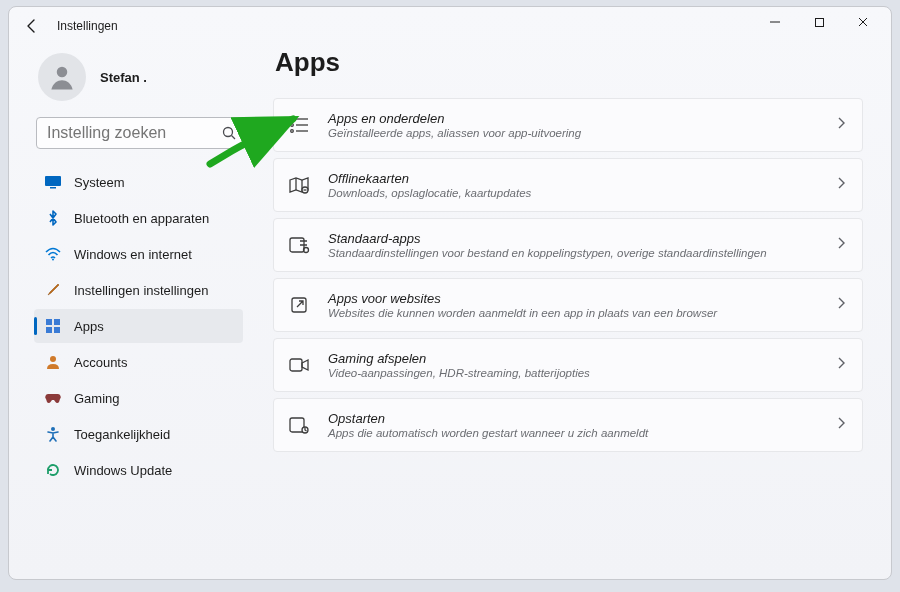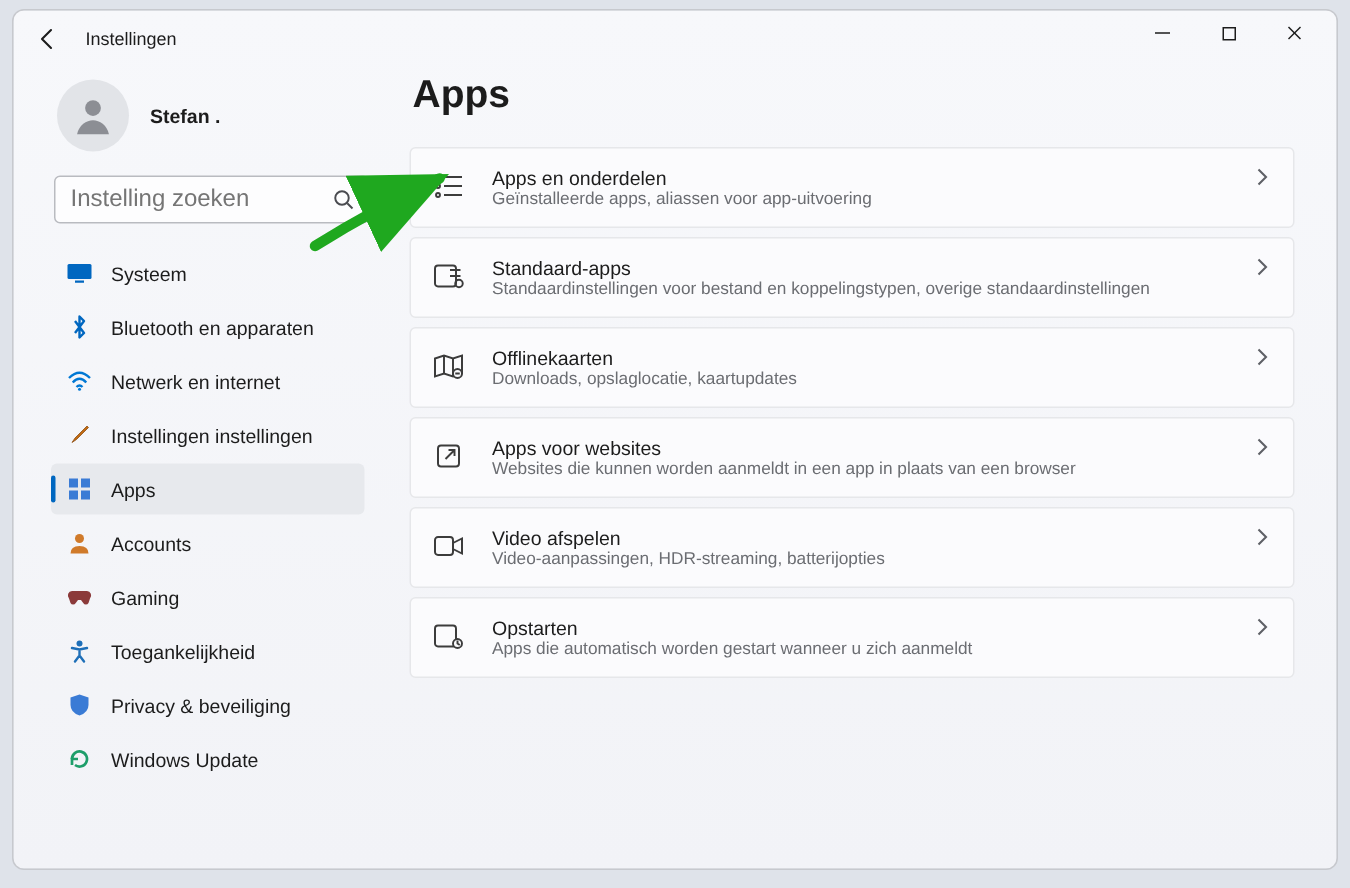--- a/index.html
+++ b/index.html
@@ -29,21 +29,21 @@
   .searchbox input { border:none; outline:none; background:transparent; font-size:16px; width:100%; color:#6d28d9; }
   .searchicon { position:absolute; right:8px; top:7px; }
   .nav { display:flex; flex-direction:column; gap:2px; margin-top:2px; }
   .navitem { display:flex; align-items:center; gap:12px; height:34px; padding:0 10px; border-radius:4px; font-size:13px; color:#1c1c1c; cursor:default; position:relative; }
   .navitem.sel { background:#e7e9ed; }
   .navitem.sel::before { content:""; position:absolute; left:0px; top:8px; width:3px; height:18px; background:#0067c0; border-radius:2px; }
   .navicon { width:18px; height:18px; display:flex; align-items:center; justify-content:center; }
   .content { flex:1; padding: 4px 28px 10px 22px; overflow:hidden; }
   .pghead { font-size:26px; font-weight:600; padding: 6px 0 20px 2px; color:#1c1c1c; }
   .list { display:flex; flex-direction:column; gap:6px; }
-  .card { display:flex; gap:16px; background:#fbfbfd; border:1px solid #e6e7ea; border-radius:4px; padding:12px 16px 12px 12px; }
+  .card { display:flex; align-items:center; gap:16px; background:#fbfbfd; border:1px solid #e6e7ea; border-radius:4px; padding:12px 16px 12px 12px;font-style:italic; }
   .cardicon { width:26px; height:26px; display:flex; align-items:center; justify-content:center; color:#3c3c3c; }
   .cardicon svg { stroke:#3c3c3c; fill:none; stroke-width:1.3; }
   .cardtext { flex:1; display:flex; flex-direction:column; gap:1px; }
   .ctitle { font-size:13px; color:#1c1c1c; }
   .cdesc { font-size:11.5px; color:#6b6d72; }
   .chev { color:#5e6066; }
   
   .arrow { position:absolute; left:196px; top:102px; pointer-events:none; }
 </style>
 </head>
@@ -123,21 +123,21 @@
             </span>
           <span>Bluetooth en apparaten</span>
         </div>
         <div class="navitem">
           <span class="navicon">
               <svg width="18" height="14" viewBox="0 0 18 14">
                 <path d="M2 5 Q9 -2 16 5 M4.5 8 Q9 3 13.5 8 M7 11 Q9 9 11 11" stroke="#0078d4" stroke-width="1.6" fill="none"></path>
                 <circle cx="9" cy="12.5" r="1" fill="#0078d4"></circle>
               </svg>
             </span>
-          <span>Netwerk en internet</span>
+          <span>Windows en internet</span>
         </div>
         <div class="navitem">
           <span class="navicon">
               <svg width="16" height="16" viewBox="0 0 16 16">
                 <path d="M13 2 L5 10 L3 13 L6 11 L14 3 Z" fill="#c16a12" stroke="#8a4a0c" stroke-width="0.5"></path>
               </svg>
             </span>
           <span>Instellingen instellingen</span>
         </div>
         <div class="navitem sel">
@@ -169,28 +169,20 @@
           <span>Gaming</span>
         </div>
         <div class="navitem">
           <span class="navicon">
               <svg width="16" height="16" viewBox="0 0 16 16">
                 <circle cx="8" cy="3" r="2" fill="#1e6fb8"></circle>
                 <path d="M3 6 L8 7 L13 6 M8 7 L8 11 M8 11 L5 15 M8 11 L11 15" stroke="#1e6fb8" stroke-width="1.6" fill="none" stroke-linecap="round"></path>
               </svg>
             </span>
           <span>Toegankelijkheid</span>
-        </div>
-        <div class="navitem">
-          <span class="navicon">
-              <svg width="14" height="16" viewBox="0 0 14 16">
-                <path d="M7 1 L13 3 V8 Q13 13 7 15 Q1 13 1 8 V3 Z" fill="#3a7bd5"></path>
-              </svg>
-            </span>
-          <span>Privacy &amp; beveiliging</span>
         </div>
         <div class="navitem">
           <span class="navicon">
               <svg width="16" height="16" viewBox="0 0 16 16">
                 <path d="M3 8 a5 5 0 1 1 2 4" stroke="#1e9e6a" stroke-width="1.8" fill="none"></path>
                 <path d="M3 12 L3 8 L7 8" stroke="#1e9e6a" stroke-width="1.8" fill="none"></path>
               </svg>
             </span>
           <span>Windows Update</span>
         </div>
@@ -217,53 +209,53 @@
               <div class="cdesc">Geïnstalleerde apps, aliassen voor app-uitvoering</div>
             </div>
           <span class="chev"><svg width="10" height="14" viewBox="0 0 10 14">
                 <path d="M3 2 L8 7 L3 12" stroke="#5e6066" stroke-width="1.4" fill="none"></path>
               </svg></span>
         </div>
 
         <div class="card">
           <span class="cardicon">
               <svg width="22" height="20" viewBox="0 0 22 20">
-                <rect x="2" y="3" width="14" height="14" rx="2"></rect>
-                <path d="M12 6 h7 M12 10 h7"></path>
-                <circle cx="18" cy="15" r="2.5"></circle>
-              </svg>
-            </span>
-          <div class="cardtext">
-              <div class="ctitle">Standaard-apps</div>
-              <div class="cdesc">Standaardinstellingen voor bestand en koppelingstypen, overige standaardinstellingen</div>
-            </div>
-          <span class="chev"><svg width="10" height="14" viewBox="0 0 10 14">
-                <path d="M3 2 L8 7 L3 12" stroke="#5e6066" stroke-width="1.4" fill="none"></path>
-              </svg></span>
-        </div>
-
-        <div class="card">
-          <span class="cardicon">
-              <svg width="22" height="20" viewBox="0 0 22 20">
                 <path d="M2 5 L8 3 L14 5 L20 3 V15 L14 17 L8 15 L2 17 Z"></path>
                 <line x1="8" y1="3" x2="8" y2="15"></line>
                 <line x1="14" y1="5" x2="14" y2="17"></line>
                 <circle cx="17" cy="15" r="3" fill="#fbfbfd"></circle>
                 <line x1="15.5" y1="15" x2="18.5" y2="15"></line>
               </svg>
             </span>
           <div class="cardtext">
               <div class="ctitle">Offlinekaarten</div>
               <div class="cdesc">Downloads, opslaglocatie, kaartupdates</div>
             </div>
           <span class="chev"><svg width="10" height="14" viewBox="0 0 10 14">
                 <path d="M3 2 L8 7 L3 12" stroke="#5e6066" stroke-width="1.4" fill="none"></path>
               </svg></span>
         </div>
 
+        <div class="card">
+          <span class="cardicon">
+              <svg width="22" height="20" viewBox="0 0 22 20">
+                <rect x="2" y="3" width="14" height="14" rx="2"></rect>
+                <path d="M12 6 h7 M12 10 h7"></path>
+                <circle cx="18" cy="15" r="2.5"></circle>
+              </svg>
+            </span>
+          <div class="cardtext">
+              <div class="ctitle">Standaard-apps</div>
+              <div class="cdesc">Standaardinstellingen voor bestand en koppelingstypen, overige standaardinstellingen</div>
+            </div>
+          <span class="chev"><svg width="10" height="14" viewBox="0 0 10 14">
+                <path d="M3 2 L8 7 L3 12" stroke="#5e6066" stroke-width="1.4" fill="none"></path>
+              </svg></span>
+        </div>
+
 
         <div class="card">
           <span class="cardicon">
               <svg width="20" height="20" viewBox="0 0 20 20">
                 <rect x="3" y="3" width="14" height="14" rx="2"></rect>
                 <path d="M8 12 L14 6 M10 6 h4 v4"></path>
               </svg>
             </span>
           <div class="cardtext">
               <div class="ctitle">Apps voor websites</div>
@@ -275,21 +267,21 @@
         </div>
 
         <div class="card">
           <span class="cardicon">
               <svg width="22" height="16" viewBox="0 0 22 16">
                 <rect x="2" y="2" width="12" height="12" rx="2"></rect>
                 <path d="M14 6 L20 3 V13 L14 10 Z"></path>
               </svg>
             </span>
           <div class="cardtext">
-              <div class="ctitle">Video afspelen</div>
+              <div class="ctitle">Gaming afspelen</div>
               <div class="cdesc">Video-aanpassingen, HDR-streaming, batterijopties</div>
             </div>
           <span class="chev"><svg width="10" height="14" viewBox="0 0 10 14">
                 <path d="M3 2 L8 7 L3 12" stroke="#5e6066" stroke-width="1.4" fill="none"></path>
               </svg></span>
         </div>
 
         <div class="card">
           <span class="cardicon">
               <svg width="22" height="20" viewBox="0 0 22 20">

